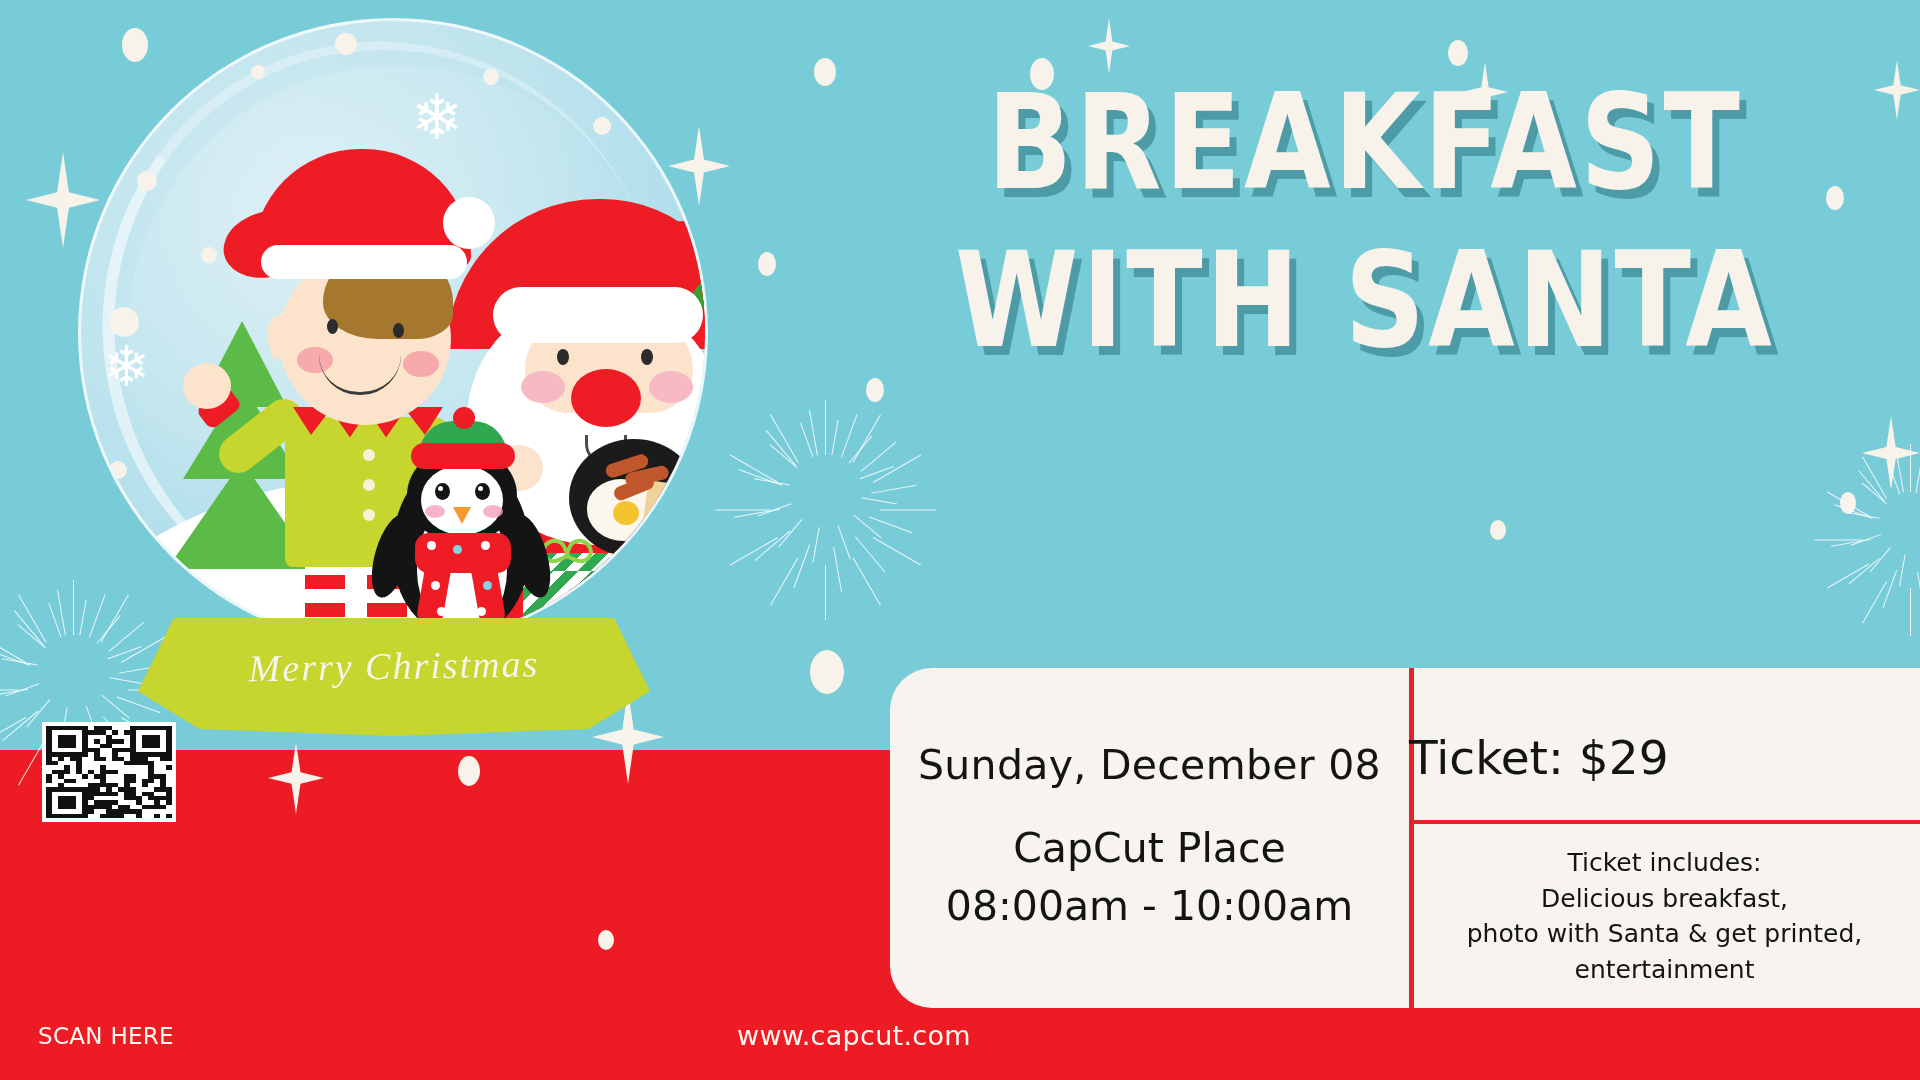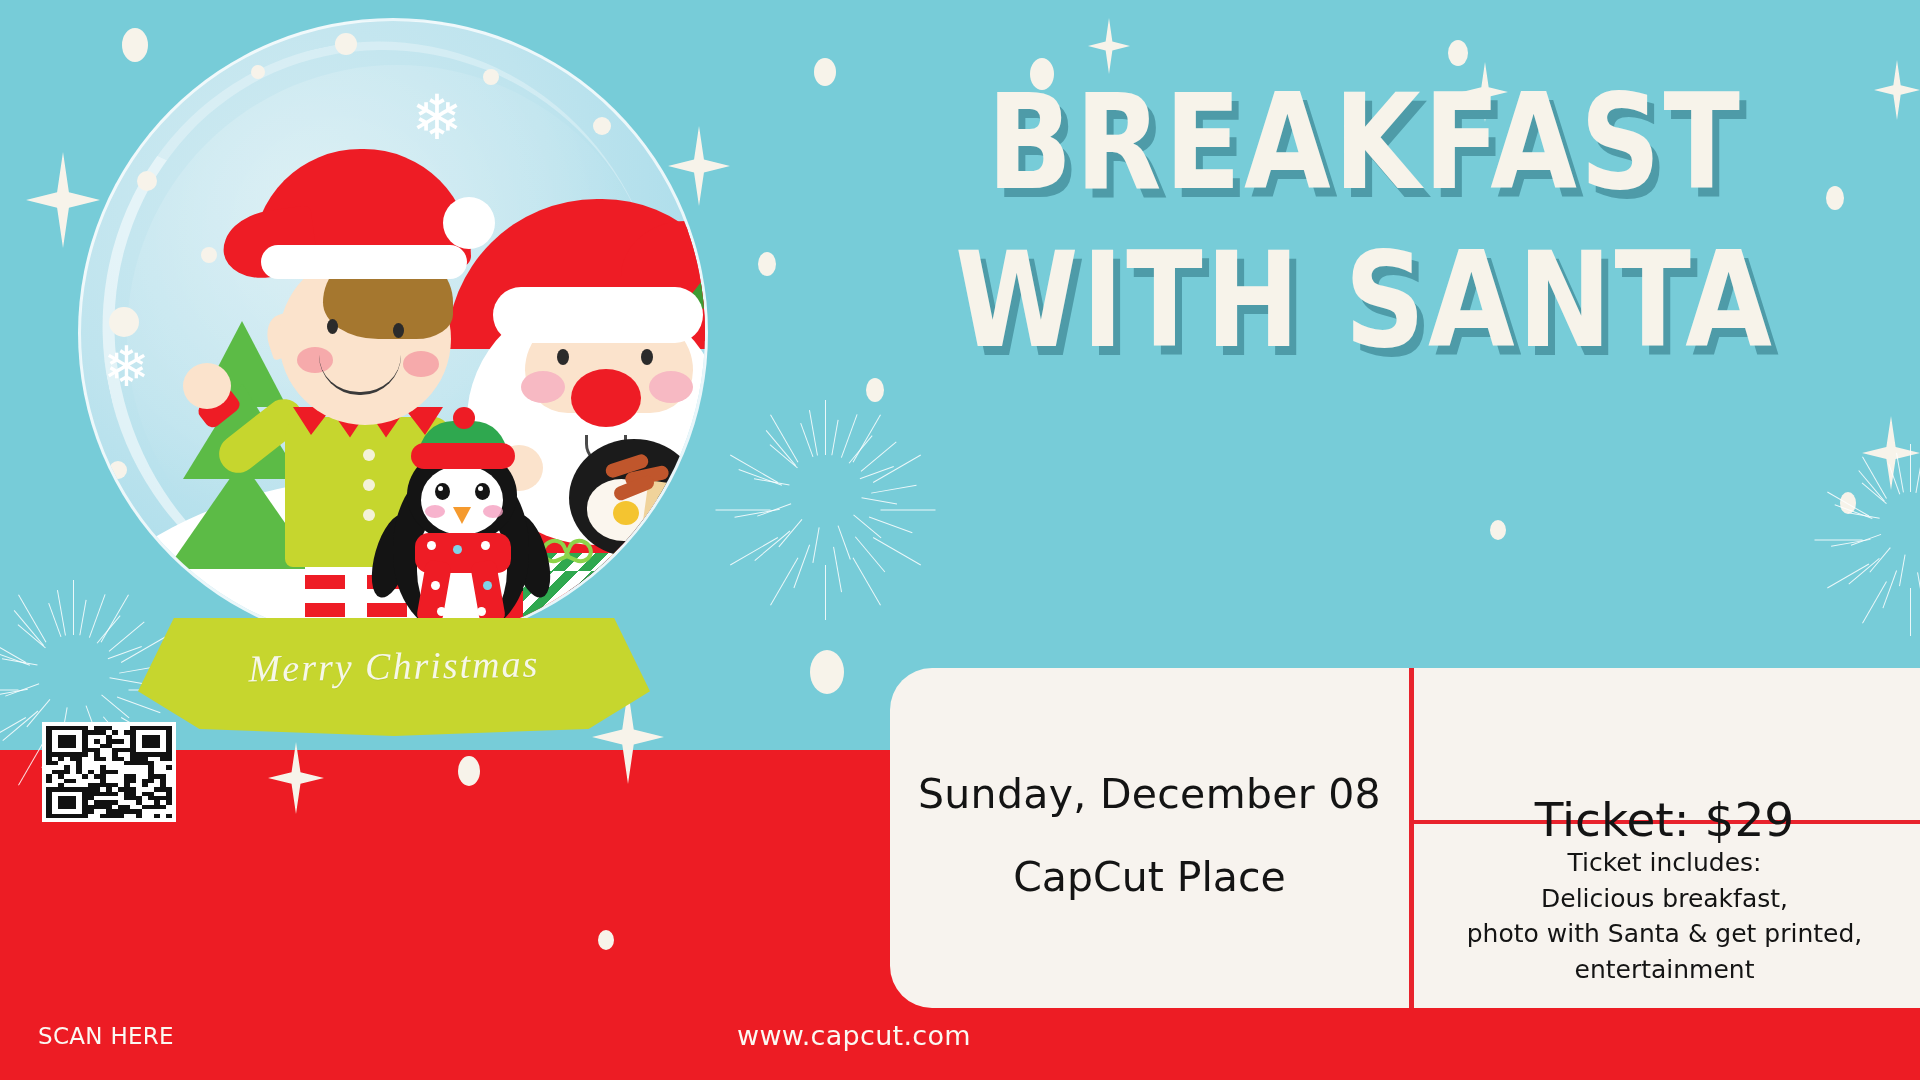--- a/index.html
+++ b/index.html
@@ -274,21 +274,21 @@
     font-family:"DejaVu Sans", sans-serif;
     font-size:41px; color:#141414; letter-spacing:.3px; text-align:center;
   }
   .date-sub {
     font-family:"DejaVu Sans", sans-serif;
     font-size:41px; color:#141414; text-align:center; line-height:1.42;
   }
 
   .ticket-top {
     position:absolute; left:519px; top:0; width:511px; height:180px;
-    display:flex; flex-direction:column; align-items:center; justify-content:flex-end;
+    display:flex; flex-direction:row; align-items:center; justify-content:space-between;
   }
   .ticket-price {
     font-family:"DejaVu Sans", sans-serif;
     font-size:47px; color:#141414; text-align:center; line-height:1.22;
   }
   .ticket-bottom {
     position:absolute; left:519px; top:156px; width:511px; height:184px;
     display:flex; flex-direction:column; align-items:center; justify-content:center;
     padding:0 16px;
   }
@@ -600,20 +600,21 @@
     <div class="title-line l2">WITH SANTA</div>
   </div>
 
 
   <div class="card-row">
     <div class="card card-date">
       <div class="date-inner">
         <div class="date-main">Sunday, December 08</div>
         <div class="date-sub">
           <div>CapCut Place</div>
+          <div>08:00am - 10:00am</div>
         </div>
       </div>
     </div>
 
     <div class="card card-ticket"></div>
     <div class="vdiv"></div>
     <div class="hdiv"></div>
 
     <div class="ticket-top">
       <div class="ticket-price">Ticket: $29</div>

